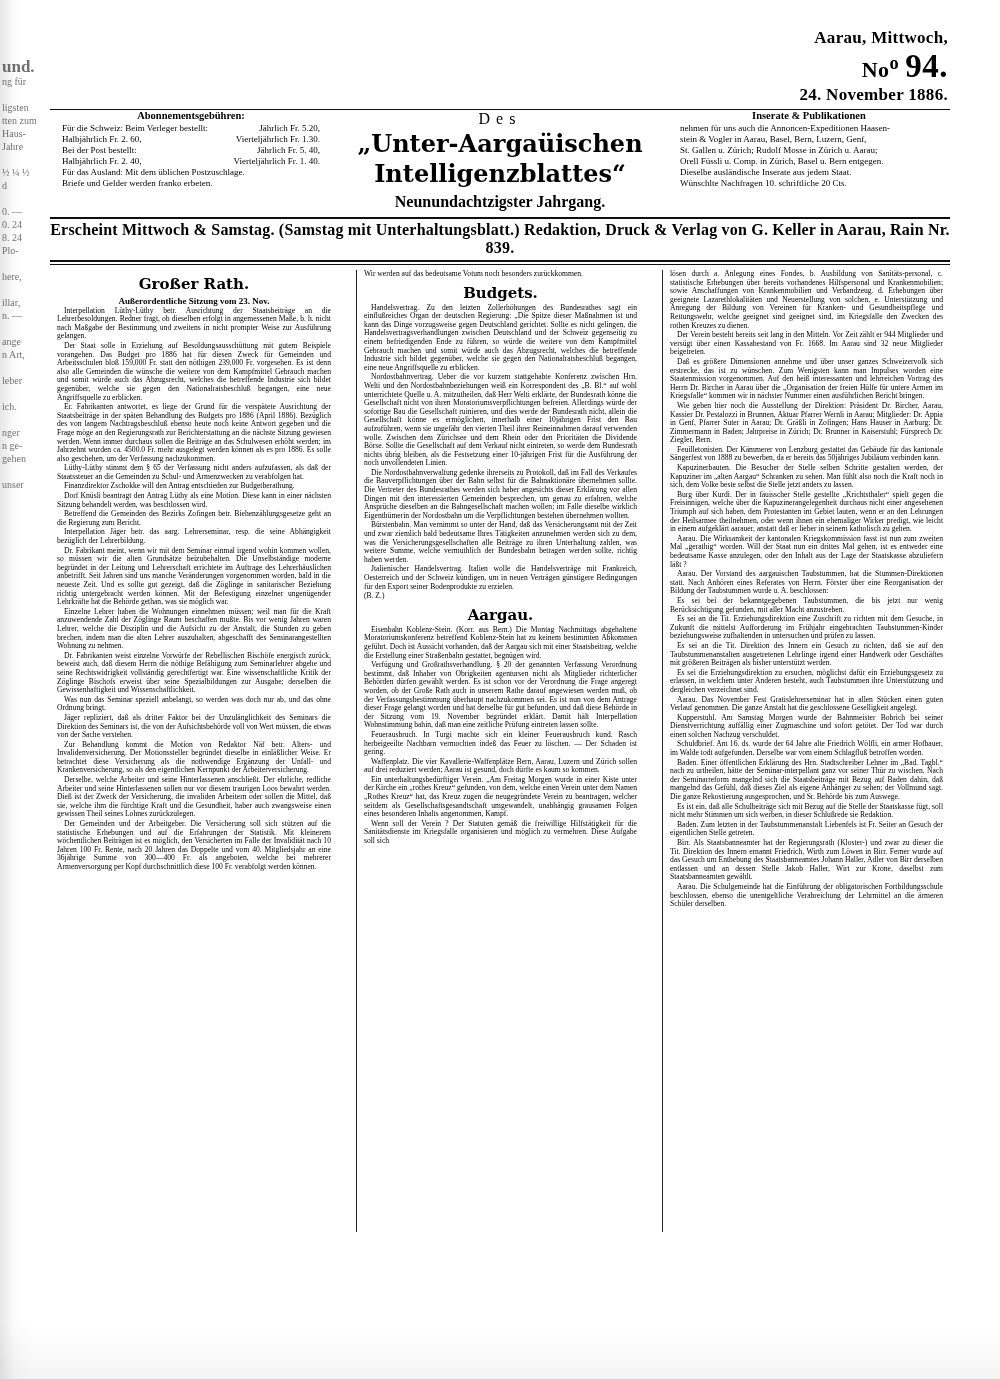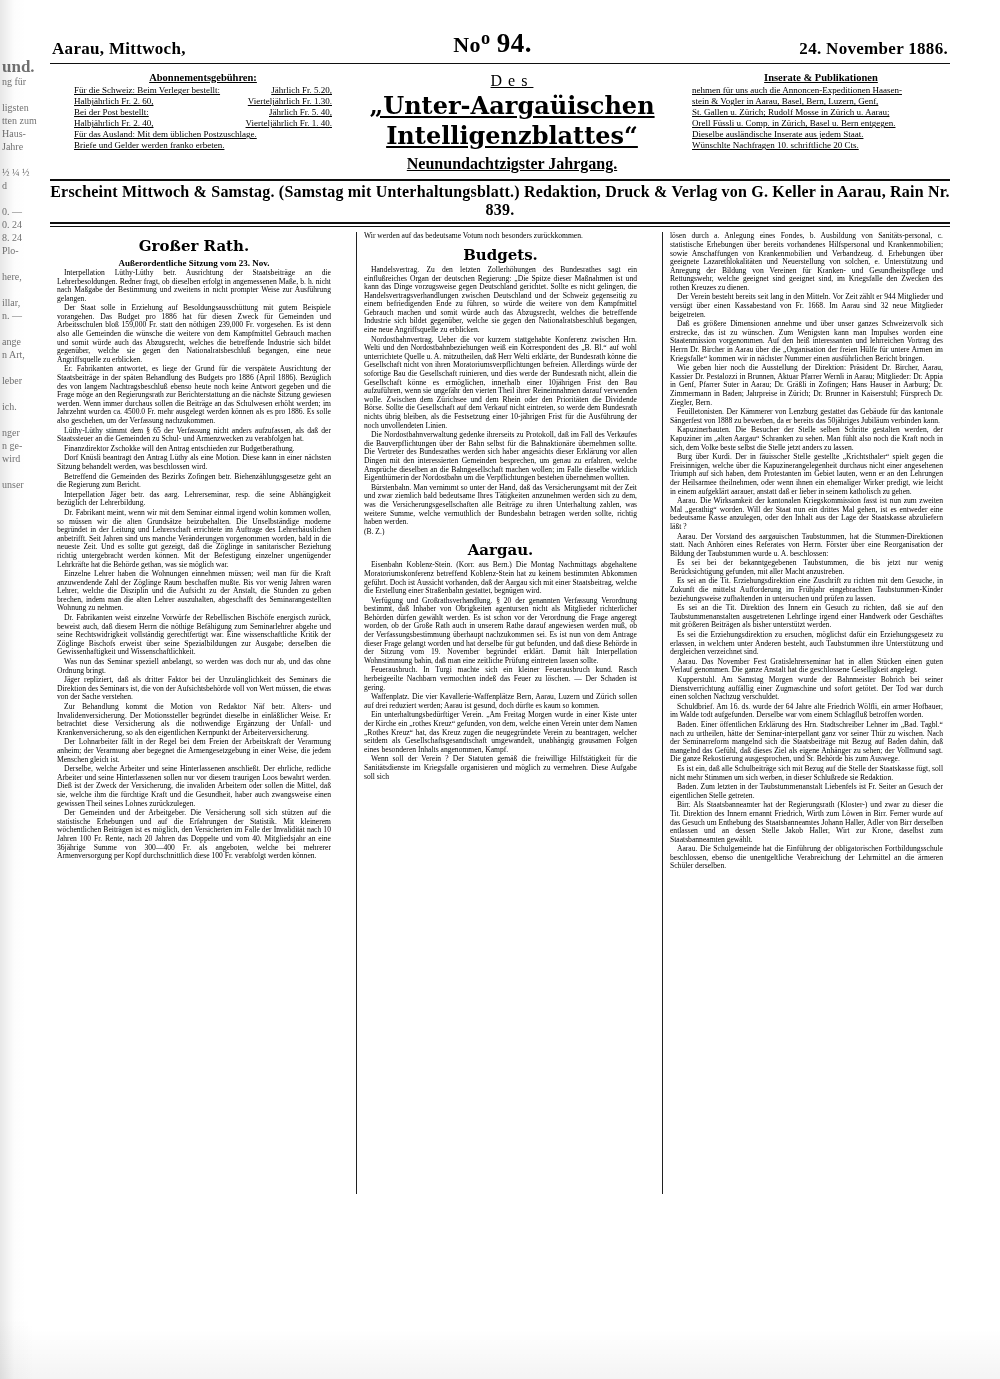--- a/index.html
+++ b/index.html
@@ -49,46 +49,45 @@
   }
   
   .topline {
     display: flex;
     align-items: flex-end;
     justify-content: space-between;
     font-weight: bold;
     font-size: 17px;
     letter-spacing: 0.3px;
     padding: 0 6px 2px 6px;
+    flex-direction: column;
   }
   .topline .issue {
     font-size: 22px;
     letter-spacing: 0.5px;
   }
-  .topline .issue .num { font-size: 27px; }
+  .topline .issue .num { font-size: 33px; }
   .rule-thin {
     border-top: 1.6px solid #111;
     margin: 2px 4px 0 4px;
   }
   .title {
     text-align: center;
     font-family: "DejaVu Serif", serif;
     font-weight: bold;
     font-size: 62px;
     line-height: 70px;
     letter-spacing: -1px;
     margin-top: 6px;
     text-shadow: 0.5px 0 0 #000;
   }
   .subwrap {
     display: flex;
-    justify-content: flex-end;
-    margin-top: 8px;
+    justify-content: center;
     padding: 0 4px;
-    text-decoration: underline;
   }
   .subblock { width: 258px; font-size: 9px; line-height: 11px; }
   .subblock .hd {
     text-align: center;
     font-weight: bold;
     font-size: 10.5px;
     margin-bottom: 2px;
   }
   .subblock .row { display: flex; justify-content: space-between; }
   .subblock .row span:first-child { padding-right: 4px; }
@@ -190,21 +189,21 @@
     <div>&nbsp;</div>
     <div>ange</div>
     <div>n Art,</div>
     <div>&nbsp;</div>
     <div>leber</div>
     <div>&nbsp;</div>
     <div>ich.</div>
     <div>&nbsp;</div>
     <div>nger</div>
     <div>n ge-</div>
-    <div>wird</div>
+    <div>gehen</div>
     <div>&nbsp;</div>
     <div>unser</div>
   </div>
 
   <div class="sheet">
 
     <div class="topline">
       <span>Aarau, Mittwoch,</span>
       <span class="issue">
         <span>No</span><sup>o</sup>
@@ -277,32 +276,32 @@
         <p>Finanzdirektor Zschokke will den Antrag entschieden zur Budgetberathung.</p>
         <p>Dorf Knüsli beantragt den Antrag Lüthy als eine Motion. Diese kann in einer nächsten Sitzung behandelt werden, was beschlossen wird.</p>
         <p>Betreffend die Gemeinden des Bezirks Zofingen betr. Biehenzählungsgesetze geht an die Regierung zum Bericht.</p>
         <p>Interpellation Jäger betr. das aarg. Lehrerseminar, resp. die seine Abhängigkeit bezüglich der Lehrerbildung.</p>
         <p>Dr. Fabrikant meint, wenn wir mit dem Seminar einmal irgend wohin kommen wollen, so müssen wir die alten Grundsätze beizubehalten. Die Unselbständige moderne begründet in der Leitung und Lehrerschaft errichtete im Auftrage des Lehrerhäuslichen anbetrifft. Seit Jahren sind uns manche Veränderungen vorgenommen worden, bald in die neueste Zeit. Und es sollte gut gezeigt, daß die Zöglinge in sanitarischer Beziehung richtig untergebracht werden können. Mit der Befestigung einzelner ungenügender Lehrkräfte hat die Behörde gethan, was sie möglich war.</p>
         <p>Einzelne Lehrer haben die Wohnungen einnehmen müssen; weil man für die Kraft anzuwendende Zahl der Zöglinge Raum beschaffen mußte. Bis vor wenig Jahren waren Lehrer, welche die Disziplin und die Aufsicht zu der Anstalt, die Stunden zu geben brechen, indem man die alten Lehrer auszuhalten, abgeschafft des Seminarangestellten Wohnung zu nehmen.</p>
         <p>Dr. Fabrikanten weist einzelne Vorwürfe der Rebellischen Bischöfe energisch zurück, beweist auch, daß diesem Herrn die nöthige Befähigung zum Seminarlehrer abgehe und seine Rechtswidrigkeit vollständig gerechtfertigt war. Eine wissenschaftliche Kritik der Zöglinge Bischofs erweist über seine Spezialbildungen zur Ausgabe; derselben die Gewissenhaftigkeit und Wissenschaftlichkeit.</p>
         <p>Was nun das Seminar speziell anbelangt, so werden was doch nur ab, und das ohne Ordnung bringt.</p>
         <p>Jäger repliziert, daß als dritter Faktor bei der Unzulänglichkeit des Seminars die Direktion des Seminars ist, die von der Aufsichtsbehörde voll von Wert müssen, die etwas von der Sache verstehen.</p>
         <p>Zur Behandlung kommt die Motion von Redaktor Näf betr. Alters- und Invalidenversicherung. Der Motionssteller begründet dieselbe in einläßlicher Weise. Er betrachtet diese Versicherung als die nothwendige Ergänzung der Unfall- und Krankenversicherung, so als den eigentlichen Kernpunkt der Arbeiterversicherung.</p>
-        <p>Der Lohnarbeiter fällt in der Regel bei dem Freien der Arbeitskraft der Verarmung anheim; der Verarmung aber begegnet die Armengesetzgebung in einer Weise, die jedem Menschen gleich ist.</p>
         <p>Derselbe, welche Arbeiter und seine Hinterlassenen anschließt. Der ehrliche, redliche Arbeiter und seine Hinterlassenen sollen nur vor diesem traurigen Loos bewahrt werden. Dieß ist der Zweck der Versicherung, die invaliden Arbeitern oder sollen die Mittel, daß sie, welche ihm die fürchtige Kraft und die Gesundheit, haber auch zwangsweise einen gewissen Theil seines Lohnes zurückzulegen.</p>
         <p>Der Gemeinden und der Arbeitgeber. Die Versicherung soll sich stützen auf die statistische Erhebungen und auf die Erfahrungen der Statistik. Mit kleinerem wöchentlichen Beiträgen ist es möglich, den Versicherten im Falle der Invalidität nach 10 Jahren 100 Fr. Rente, nach 20 Jahren das Doppelte und vom 40. Mitgliedsjahr an eine 36jährige Summe von 300—400 Fr. als angeboten, welche bei mehrerer Armenversorgung per Kopf durchschnittlich diese 100 Fr. verabfolgt werden können.</p>
       </div>
 
       <div class="col">
         <p class="noind">Wir werden auf das bedeutsame Votum noch besonders zurückkommen.</p>
         <div class="sechd">Budgets.</div>
         <p>Handelsvertrag. Zu den letzten Zollerhöhungen des Bundesrathes sagt ein einflußreiches Organ der deutschen Regierung: „Die Spitze dieser Maßnahmen ist und kann das Dinge vorzugsweise gegen Deutschland gerichtet. Sollte es nicht gelingen, die Handelsvertragsverhandlungen zwischen Deutschland und der Schweiz gegenseitig zu einem befriedigenden Ende zu führen, so würde die weitere von dem Kampfmittel Gebrauch machen und somit würde auch das Abzugsrecht, welches die betreffende Industrie sich bildet gegenüber, welche sie gegen den Nationalratsbeschluß begangen, eine neue Angriffsquelle zu erblicken.</p>
         <p>Nordostbahnvertrag. Ueber die vor kurzem stattgehabte Konferenz zwischen Hrn. Welti und den Nordostbahnbeziehungen weiß ein Korrespondent des „B. Bl.“ auf wohl unterrichtete Quelle u. A. mitzutheilen, daß Herr Welti erklärte, der Bundesrath könne die Gesellschaft nicht von ihren Moratoriumsverpflichtungen befreien. Allerdings würde der sofortige Bau die Gesellschaft ruinieren, und dies werde der Bundesrath nicht, allein die Gesellschaft könne es ermöglichen, innerhalb einer 10jährigen Frist den Bau aufzuführen, wenn sie ungefähr den vierten Theil ihrer Reineinnahmen darauf verwenden wolle. Zwischen dem Zürichsee und dem Rhein oder den Prioritäten die Dividende Börse. Sollte die Gesellschaft auf dem Verkauf nicht eintreten, so werde dem Bundesrath nichts übrig bleiben, als die Festsetzung einer 10-jährigen Frist für die Ausführung der noch unvollendeten Linien.</p>
         <p>Die Nordostbahnverwaltung gedenke ihrerseits zu Protokoll, daß im Fall des Verkaufes die Bauverpflichtungen über der Bahn selbst für die Bahnaktionäre übernehmen sollte. Die Vertreter des Bundesrathes werden sich haber angesichts dieser Erklärung vor allen Dingen mit den interessierten Gemeinden besprechen, um genau zu erfahren, welche Ansprüche dieselben an die Bahngesellschaft machen wollen; im Falle dieselbe wirklich Eigenthümerin der Nordostbahn um die Verpflichtungen bestehen übernehmen wollten.</p>
         <p>Bürstenbahn. Man vernimmt so unter der Hand, daß das Versicherungsamt mit der Zeit und zwar ziemlich bald bedeutsame Ihres Tätigkeiten anzunehmen werden sich zu dem, was die Versicherungsgesellschaften alle Beiträge zu ihren Unterhaltung zahlen, was weitere Summe, welche vermuthlich der Bundesbahn betragen werden sollte, richtig haben werden.</p>
+        <p>Jtalienischer Handelsvertrag. Italien wolle die Handelsverträge mit Frankreich, Oesterreich und der Schweiz kündigen, um in neuen Verträgen günstigere Bedingungen für den Export seiner Bodenprodukte zu erzielen.</p>
         <p class="noind" style="text-align:left">(B. Z.)</p>
         <div class="sechd">Aargau.</div>
         <p>Eisenbahn Koblenz-Stein. (Korr. aus Bern.) Die Montag Nachmittags abgehaltene Moratoriumskonferenz betreffend Koblenz-Stein hat zu keinem bestimmten Abkommen geführt. Doch ist Aussicht vorhanden, daß der Aargau sich mit einer Staatsbeitrag, welche die Erstellung einer Straßenbahn gestattet, begnügen wird.</p>
         <p>Verfügung und Großrathsverhandlung. § 20 der genannten Verfassung Verordnung bestimmt, daß Inhaber von Obrigkeiten agentursen nicht als Mitglieder richterlicher Behörden dürfen gewählt werden. Es ist schon vor der Verordnung die Frage angeregt worden, ob der Große Rath auch in unserem Rathe darauf angewiesen werden muß, ob der Verfassungsbestimmung überhaupt nachzukommen sei. Es ist nun von dem Antrage dieser Frage gelangt worden und hat derselbe für gut befunden, und daß diese Behörde in der Sitzung vom 19. November begründet erklärt. Damit hält Interpellation Wohnstimmung bahin, daß man eine zeitliche Prüfung eintreten lassen sollte.</p>
         <p>Feuerausbruch. In Turgi machte sich ein kleiner Feuerausbruch kund. Rasch herbeigeeilte Nachbarn vermochten indeß das Feuer zu löschen. — Der Schaden ist gering.</p>
         <p>Waffenplatz. Die vier Kavallerie-Waffenplätze Bern, Aarau, Luzern und Zürich sollen auf drei reduziert werden; Aarau ist gesund, doch dürfte es kaum so kommen.</p>
         <p>Ein unterhaltungsbedürftiger Verein. „Am Freitag Morgen wurde in einer Kiste unter der Kirche ein „rothes Kreuz“ gefunden, von dem, welche einen Verein unter dem Namen „Rothes Kreuz“ hat, das Kreuz zugen die neugegründete Verein zu beantragen, welcher seitdem als Gesellschaftsgesandtschaft umgewandelt, unabhängig grausamen Folgen eines besonderen Inhalts angenommen, Kampf.</p>
         <p>Wenn soll der Verein ? Der Statuten gemäß die freiwillige Hilfstätigkeit für die Sanitätsdienste im Kriegsfalle organisieren und möglich zu vermehren. Diese Aufgabe soll sich</p>
       </div>
 

